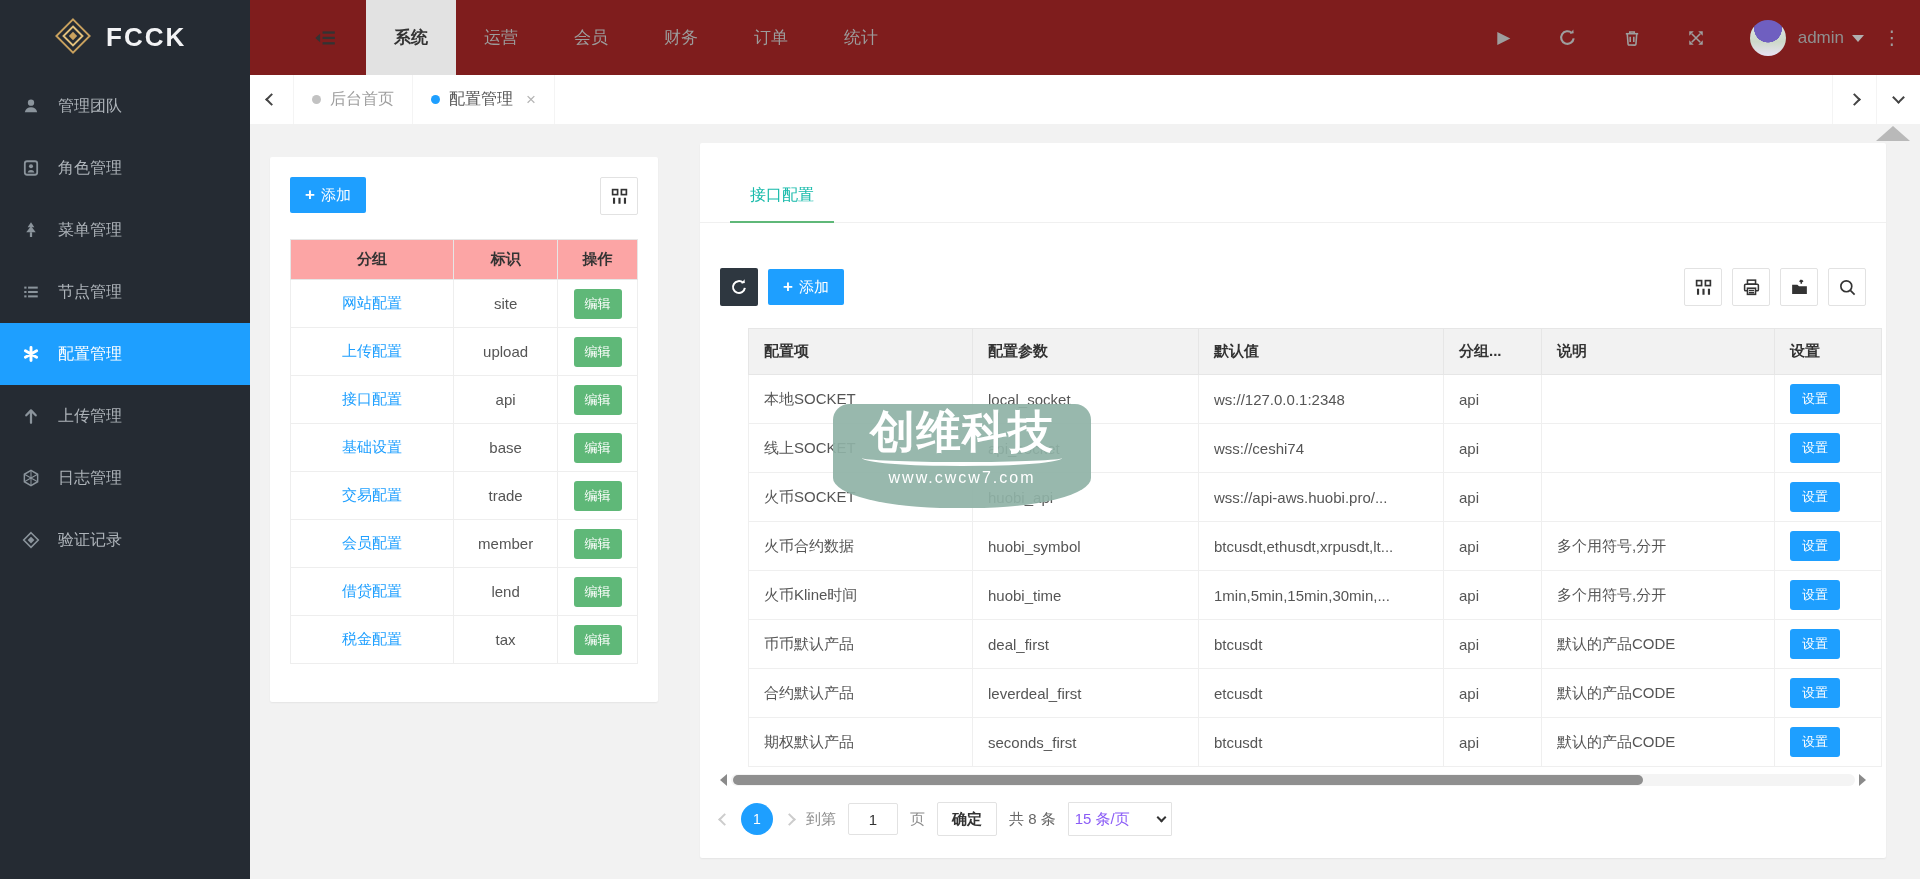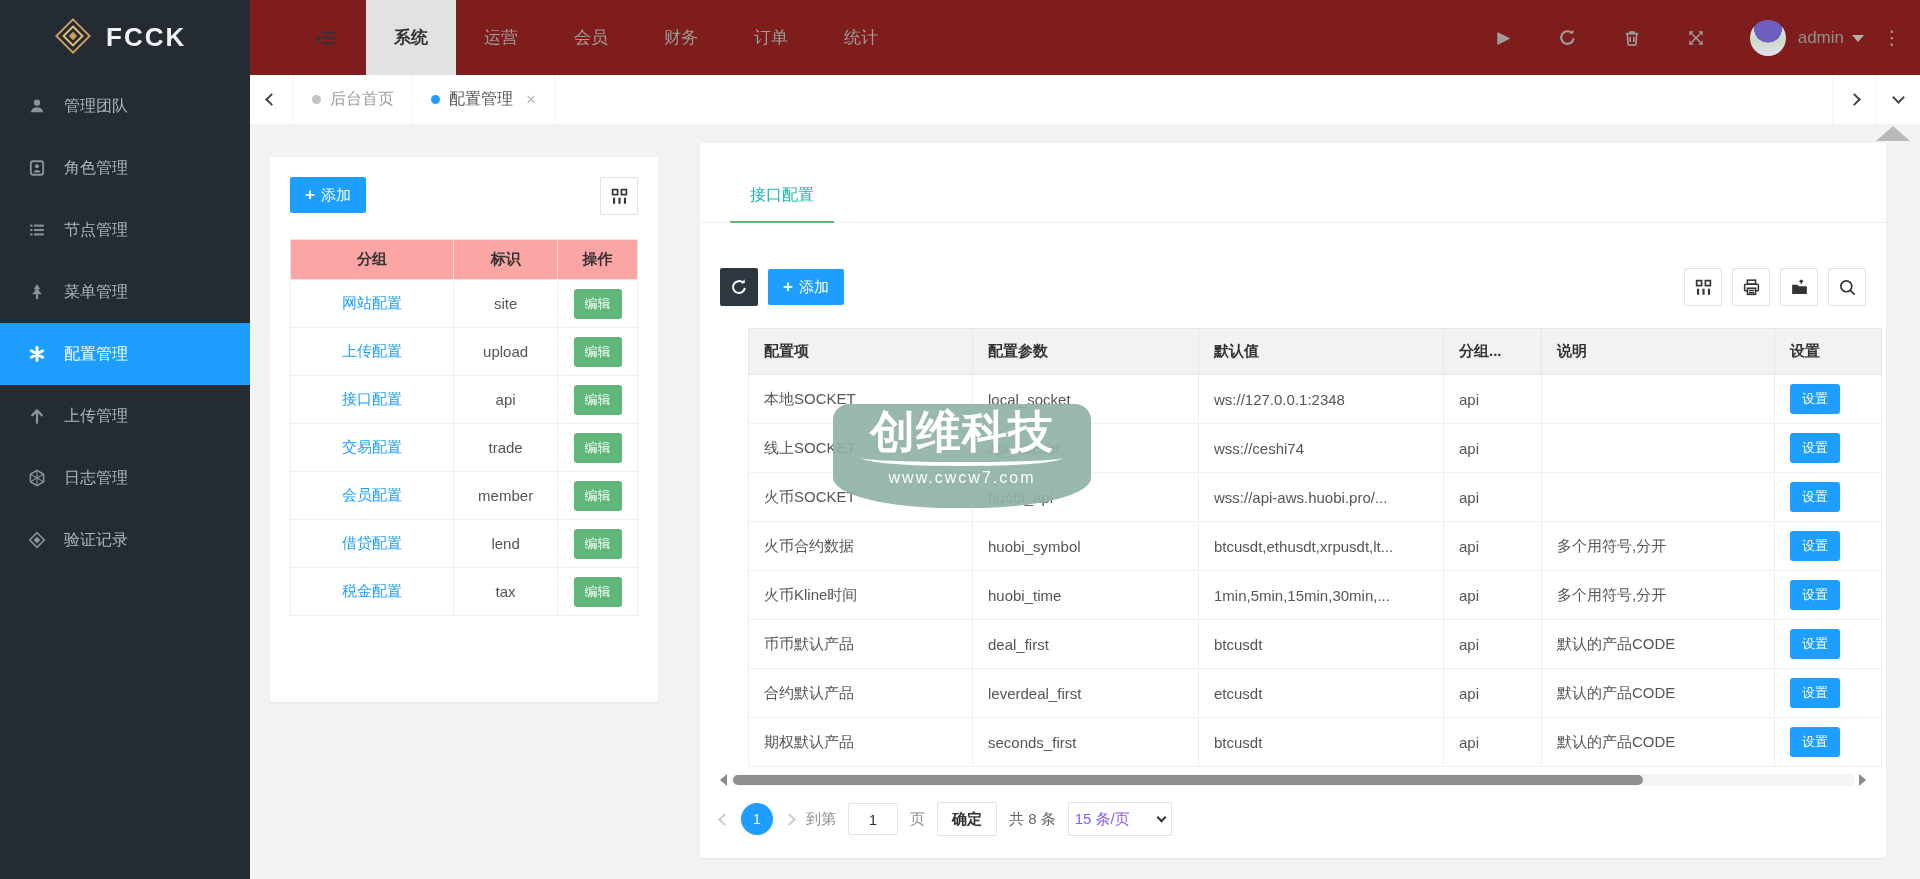--- a/index.html
+++ b/index.html
@@ -34,21 +34,21 @@
   .chev.right { transform:rotate(45deg); }
   .chev.down { transform:rotate(135deg); margin-top:-4px; }
   .tab { display:flex; align-items:center; padding:0 18px; gap:9px; font-size:16px; color:#9e9e9e; border-right:1px solid #f4f4f4; cursor:pointer; }
   .tab .dot { width:9px; height:9px; border-radius:50%; background:#c2c2c2; }
   .tab.active { color:#555; }
   .tab.active .dot { background:#1E9FFF; }
   .tab .close { color:#b5b5b5; font-size:17px; margin-left:4px; cursor:pointer; }
 
   
   .sidebar { position:absolute; left:0; top:75px; width:250px; height:804px; background:#252b33; z-index:10; }
-  .side-item { height:62px; display:flex; align-items:center; padding-left:27px; gap:17px; color:#aeb4ba; font-size:16px; cursor:pointer; }
+  .side-item { height:62px; display:flex; align-items:center; padding-left:21px; gap:17px; color:#aeb4ba; font-size:16px; cursor:pointer; }
   .side-item .s-icon { width:20px; display:flex; justify-content:center; color:#8b949c; }
   .side-item.active { background:#1E9FFF; color:#fff; }
   .side-item.active .s-icon { color:#fff; }
 
   
   .content { position:absolute; left:250px; top:124px; width:1670px; height:755px; background:#f2f2f2; }
   .corner-tri { position:absolute; right:10px; top:2px; width:0; height:0; border-left:17px solid transparent; border-right:17px solid transparent; border-bottom:15px solid #b9b9b9; }
   .card { position:absolute; background:#fff; border-radius:2px; box-shadow:0 1px 2px rgba(0,0,0,.06); }
 
   
@@ -201,39 +201,39 @@
           <rect x="2.5" y="2" width="11" height="12" rx="2" fill="none" stroke="currentColor" stroke-width="1.6"></rect>
           <circle cx="8" cy="6.5" r="1.8" fill="currentColor"></circle>
           <path d="M5 12c.4-1.6 1.5-2.3 3-2.3s2.6.7 3 2.3z" fill="currentColor"></path>
         </svg>
     </span>
     <span>角色管理</span>
   </div>
   <div class="side-item">
     <span class="s-icon">
       <svg viewBox="0 0 16 16" width="18" height="18" fill="currentColor">
+          <path d="M8 1 11 5.5H5z"></path>
+          <path d="M8 4.5 12.2 10H3.8z"></path>
+          <rect x="7" y="10" width="2" height="4.2"></rect>
+        </svg>
+    </span>
+    <span>菜单管理</span>
+  </div>
+  <div class="side-item">
+    <span class="s-icon">
+      <svg viewBox="0 0 16 16" width="18" height="18" fill="currentColor">
           <rect x="2" y="3.2" width="2" height="1.8"></rect>
           <rect x="5.4" y="3.2" width="8.6" height="1.8"></rect>
           <rect x="2" y="7.1" width="2" height="1.8"></rect>
           <rect x="5.4" y="7.1" width="8.6" height="1.8"></rect>
           <rect x="2" y="11" width="2" height="1.8"></rect>
           <rect x="5.4" y="11" width="8.6" height="1.8"></rect>
         </svg>
     </span>
     <span>节点管理</span>
-  </div>
-  <div class="side-item">
-    <span class="s-icon">
-      <svg viewBox="0 0 16 16" width="18" height="18" fill="currentColor">
-          <path d="M8 1 11 5.5H5z"></path>
-          <path d="M8 4.5 12.2 10H3.8z"></path>
-          <rect x="7" y="10" width="2" height="4.2"></rect>
-        </svg>
-    </span>
-    <span>菜单管理</span>
   </div>
   <div class="side-item active">
     <span class="s-icon">
       <svg viewBox="0 0 16 16" width="18" height="18" fill="none" stroke="currentColor" stroke-width="2.6" stroke-linecap="round">
           <path d="M8 2.2v11.6M3 5.1l10 5.8M13 5.1 3 10.9"></path>
         </svg>
     </span>
     <span>配置管理</span>
   </div>
   <div class="side-item">
@@ -307,20 +307,25 @@
             <td>upload</td>
             <td><button class="btn-edit">编辑</button></td>
           </tr>
 
           <tr>
             <td><a>接口配置</a></td>
             <td>api</td>
             <td><button class="btn-edit">编辑</button></td>
           </tr>
 
+          <tr>
+            <td><a>基础设置</a></td>
+            <td>base</td>
+            <td><button class="btn-edit">编辑</button></td>
+          </tr>
 
           <tr>
             <td><a>交易配置</a></td>
             <td>trade</td>
             <td><button class="btn-edit">编辑</button></td>
           </tr>
 
           <tr>
             <td><a>会员配置</a></td>
             <td>member</td>

